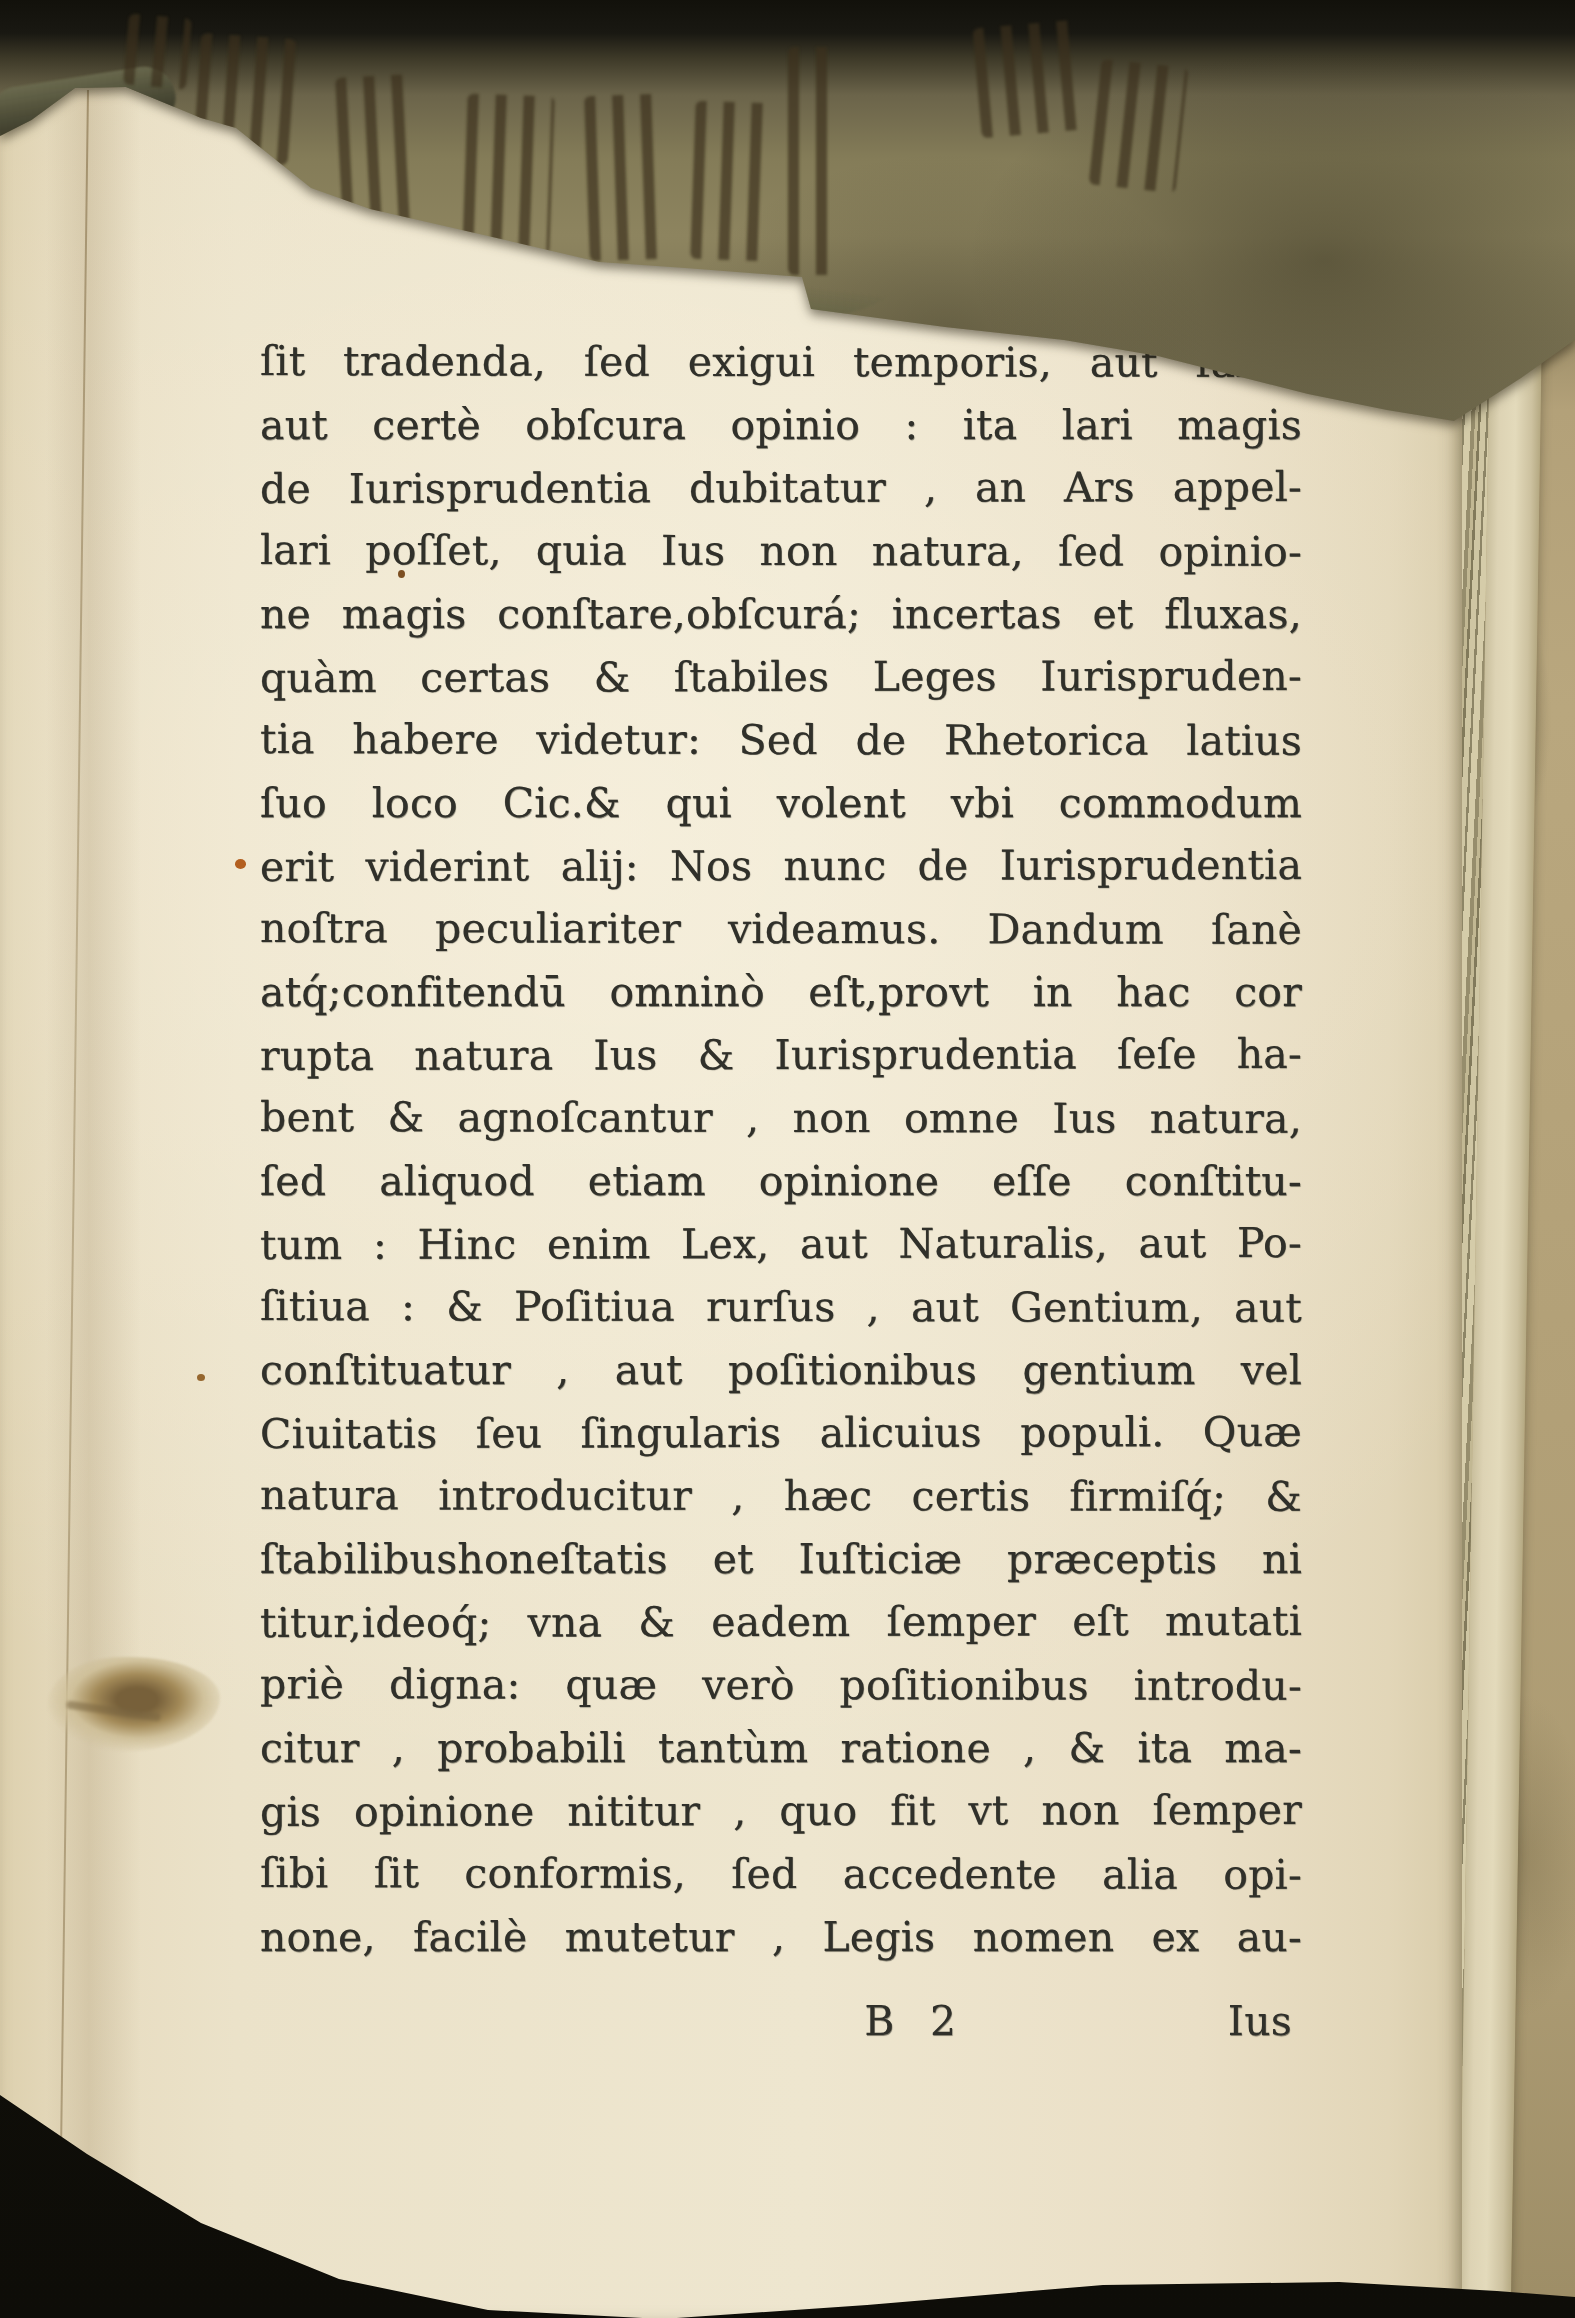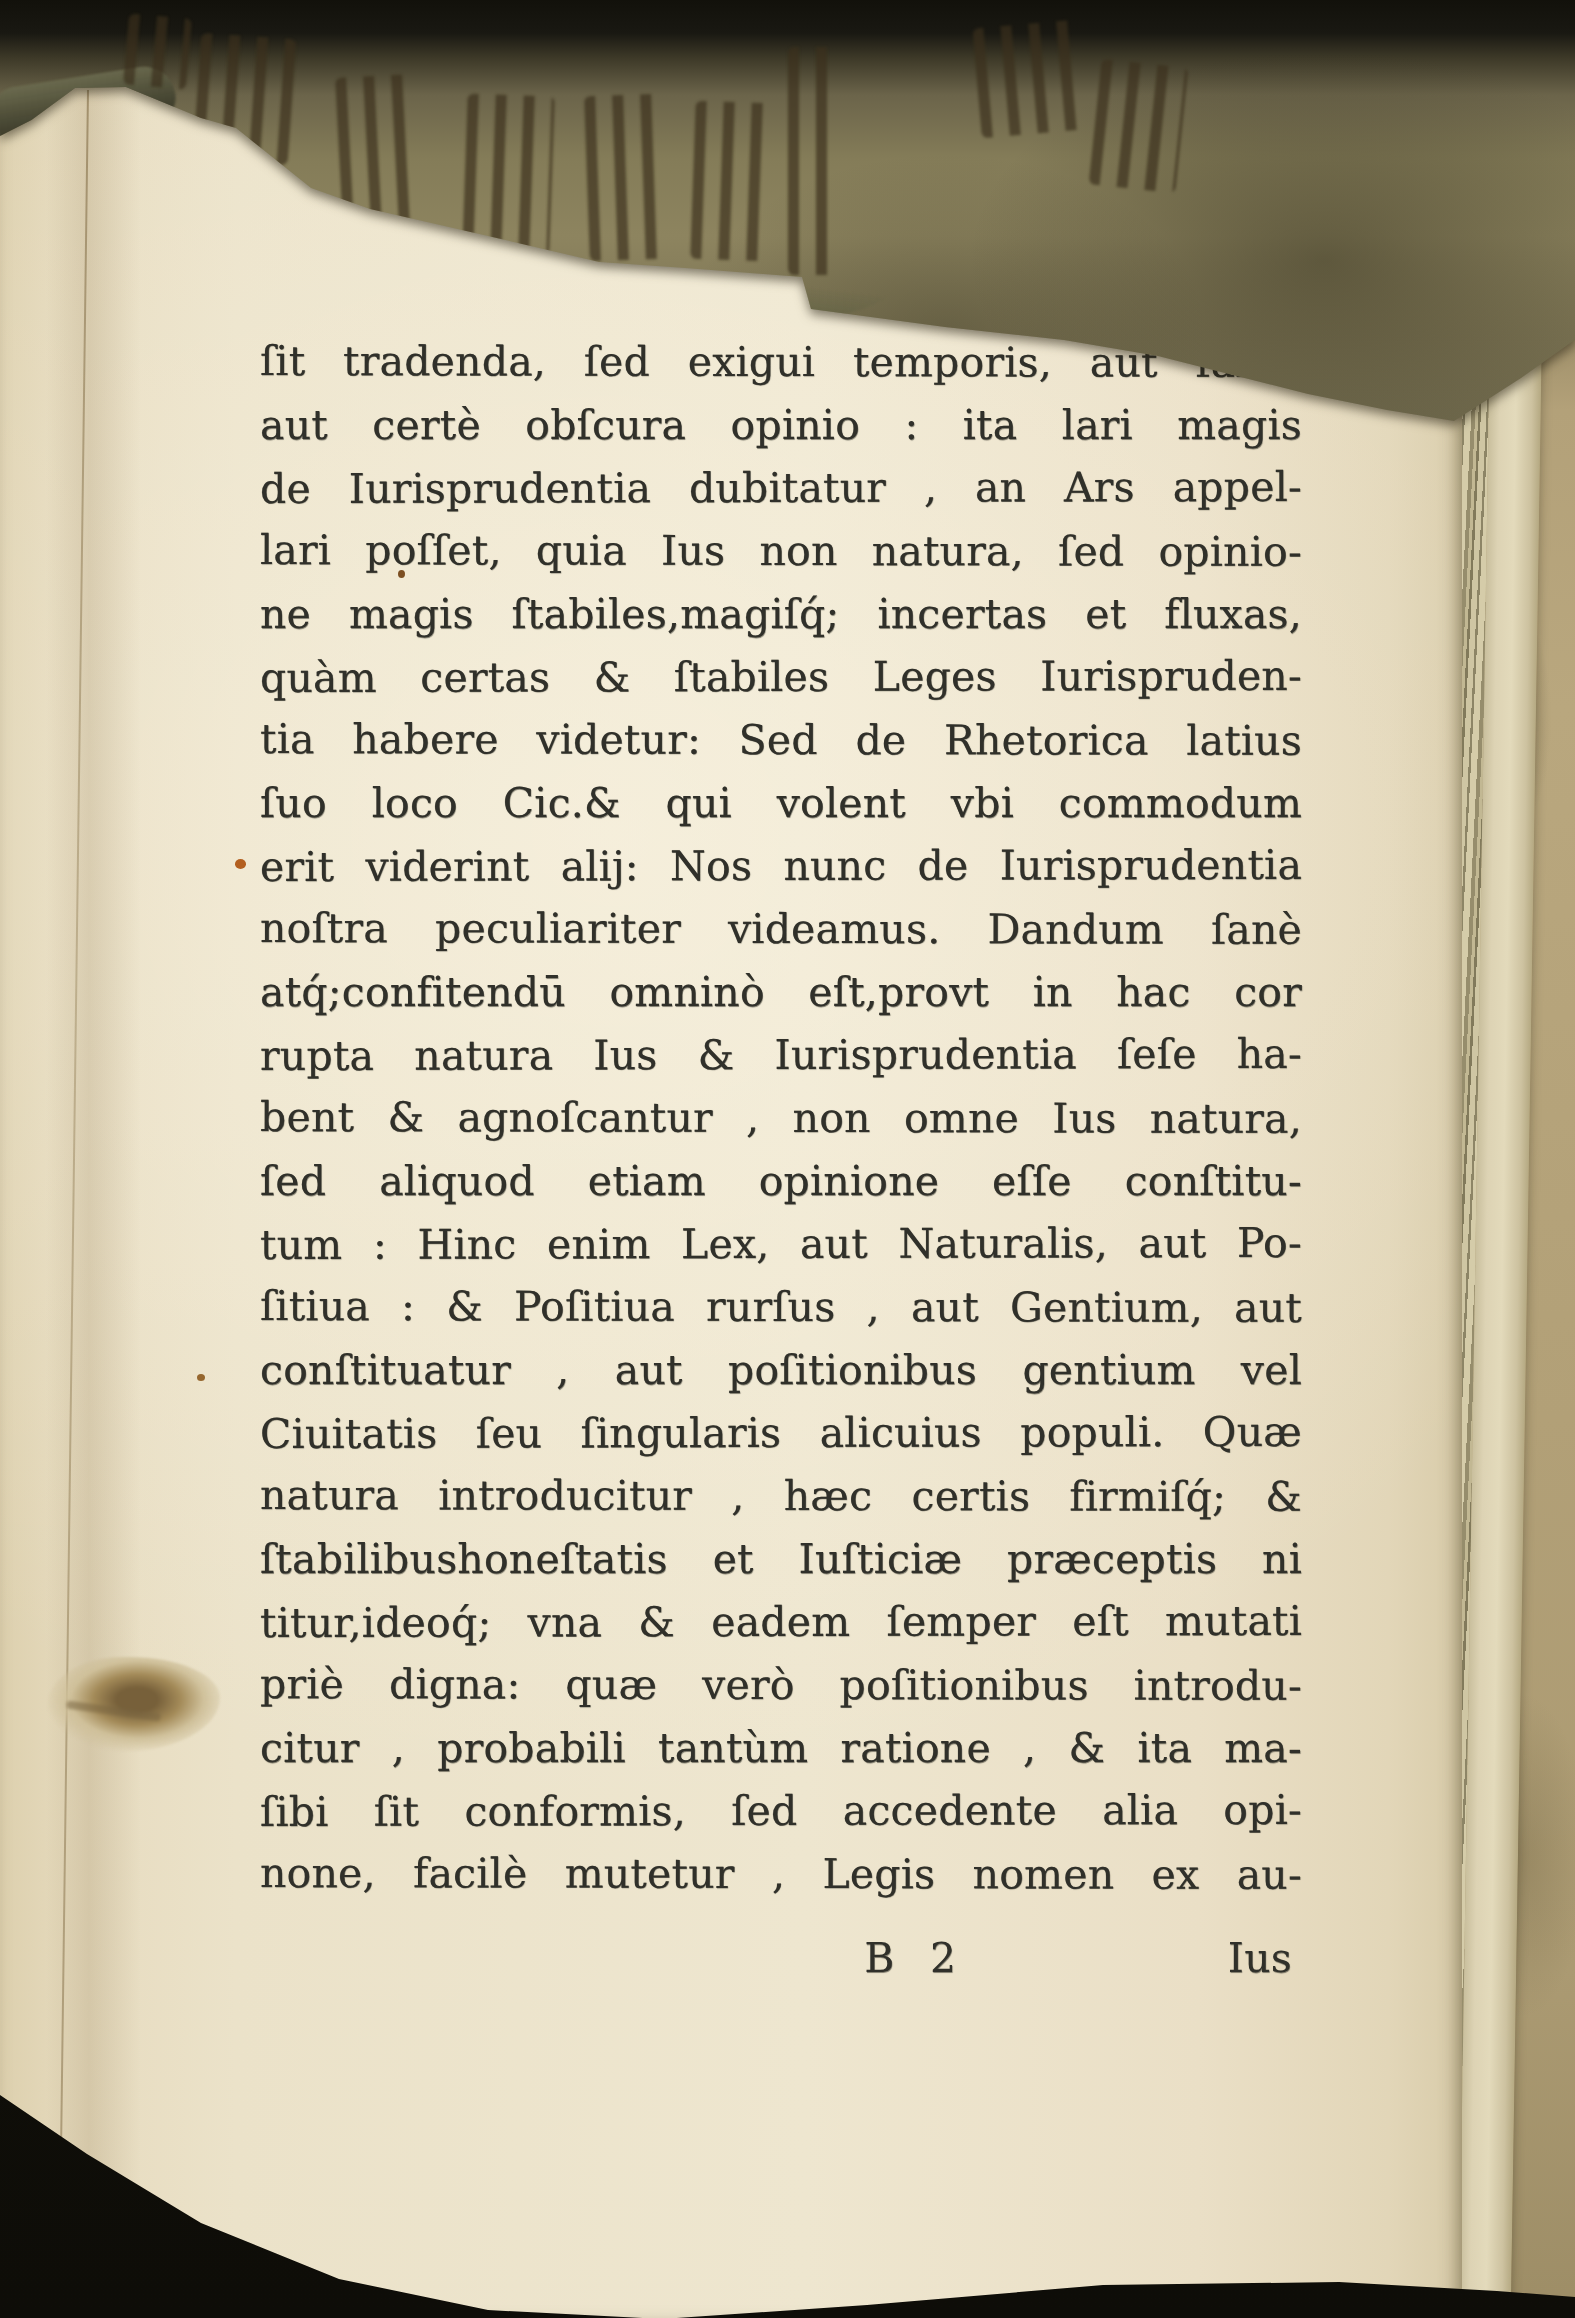--- a/index.html
+++ b/index.html
@@ -126,39 +126,40 @@
     <div class="fleck orange"></div>
     <div class="fleck brown"></div>
     <div class="fleck small"></div>
 
     <div class="text-block">
       <div class="lines">
           <div class="line">ſit tradenda, ſed exigui temporis, aut falſa,</div>
           <div class="line">aut certè obſcura opinio : ita lari magis</div>
           <div class="line">de Iurisprudentia dubitatur , an Ars appel-</div>
           <div class="line">lari poſſet, quia Ius non natura, ſed opinio-</div>
-          <div class="line">ne magis ſtabiles,magiſq́; incertas et fluxas,</div>
+          <div class="line">ne magis conſtare,obſcurá; incertas et fluxas,</div>
           <div class="line">quàm certas &amp; ſtabiles Leges Iurispruden-</div>
           <div class="line">tia habere videtur: Sed de Rhetorica latius</div>
           <div class="line">ſuo loco Cic.&amp; qui volent vbi commodum</div>
           <div class="line">erit viderint alij: Nos nunc de Iurisprudentia</div>
           <div class="line">noſtra peculiariter videamus. Dandum ſanè</div>
           <div class="line">atq́;confitendū omninò eſt,provt in hac cor</div>
           <div class="line">rupta natura Ius &amp; Iurisprudentia ſeſe ha-</div>
           <div class="line">bent &amp; agnoſcantur , non omne Ius natura,</div>
           <div class="line">ſed aliquod etiam opinione eſſe conſtitu-</div>
           <div class="line">tum : Hinc enim Lex, aut Naturalis, aut Po-</div>
           <div class="line">ſitiua : &amp; Poſitiua rurſus , aut Gentium, aut</div>
           <div class="line">conſtituatur , aut poſitionibus gentium vel</div>
           <div class="line">Ciuitatis ſeu ſingularis alicuius populi. Quæ</div>
           <div class="line">natura introducitur , hæc certis firmiſq́; &amp;</div>
           <div class="line">ſtabilibushoneſtatis et Iuſticiæ præceptis ni</div>
           <div class="line">titur,ideoq́; vna &amp; eadem ſemper eſt mutati</div>
           <div class="line">priè digna: quæ verò poſitionibus introdu-</div>
           <div class="line">citur , probabili tantùm ratione , &amp; ita ma-</div>
+          <div class="line">gis opinione nititur , quo fit vt non ſemper</div>
           <div class="line">ſibi ſit conformis, ſed accedente alia opi-</div>
           <div class="line">none, facilè mutetur , Legis nomen ex au-</div>
         </div>
       <div class="sig-row">
         <span class="sig">B 2</span>
         <span class="catch">Ius</span>
       </div>
     </div>
   </div>
 

